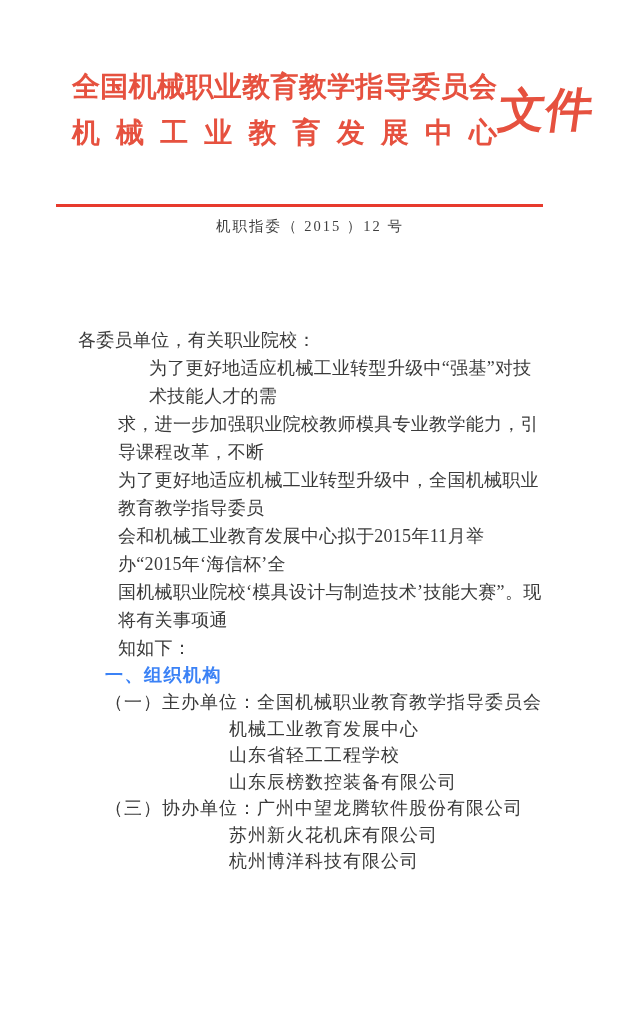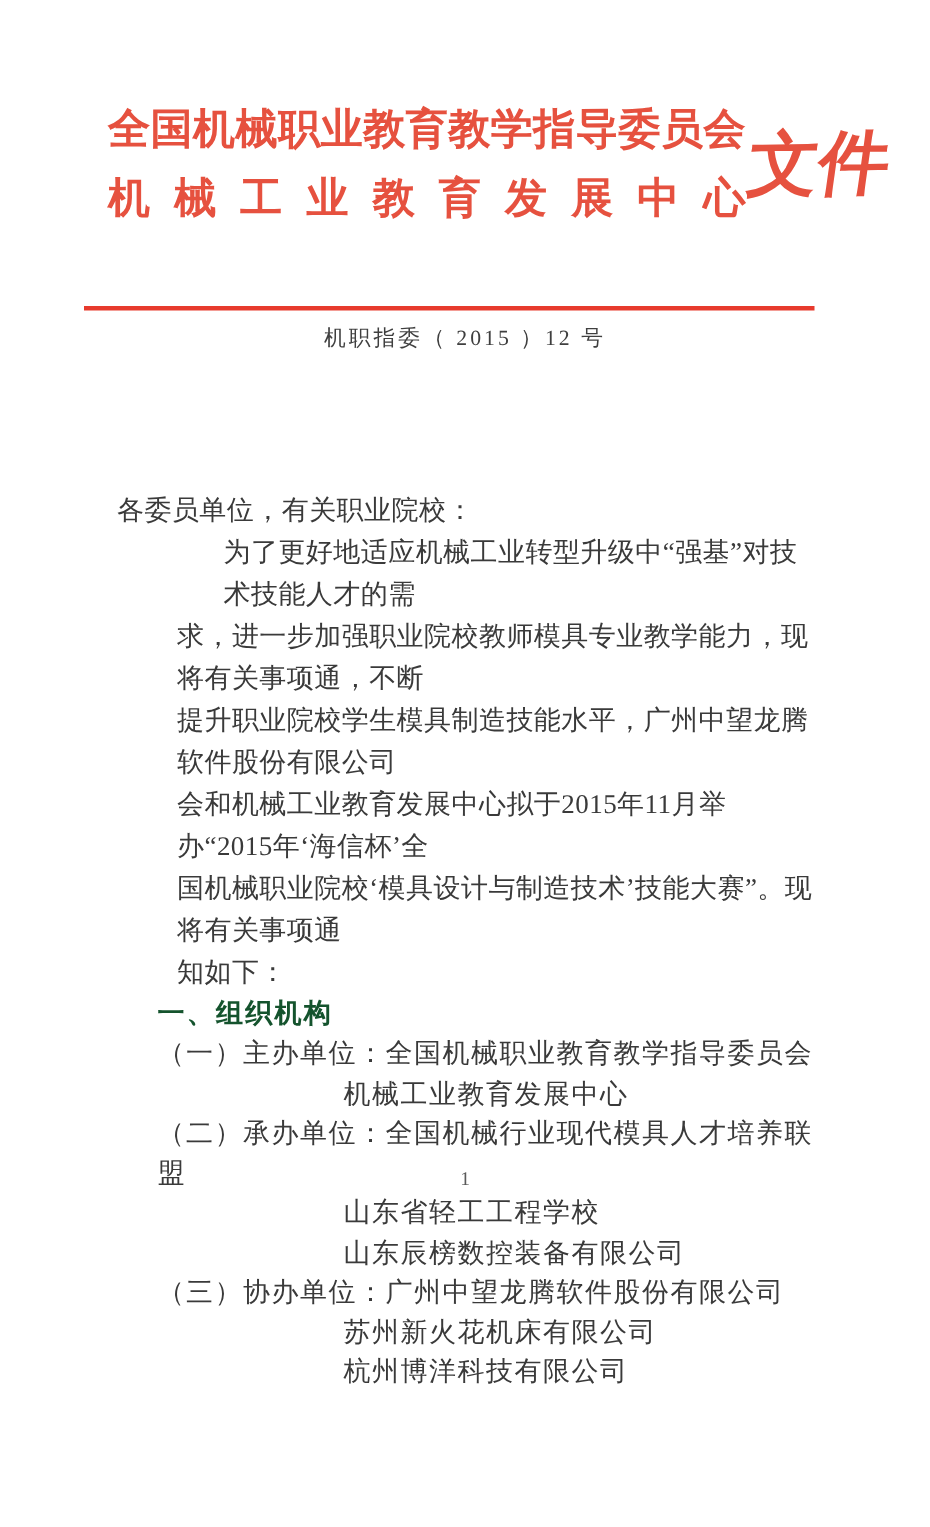--- a/index.html
+++ b/index.html
@@ -99,21 +99,21 @@
     color: #3a3a3a;
     letter-spacing: 0.3px;
   }
   .salutation { line-height: 28px; }
   .para-line { line-height: 28px; margin-left: 40px; }
   .para-line.first { padding-left: 31px; }
   .section-heading {
     line-height: 27px;
     padding-left: 27px;
     font-weight: bold;
-    color: #14532d;
+    color: #3b82f6;
     letter-spacing: 1.5px;
   }
   .org-row { line-height: 26.5px; }
   .org-row.item { padding-left: 27px; }
   .org-row.cont { padding-left: 151px; }
   .org-row .label { letter-spacing: 1px; }
   .org-row .value { letter-spacing: 1px; }
 
   
   .page-number {
@@ -141,31 +141,30 @@
 
   <div class="doc-number">机职指委（ 2015 ）12 号</div>
 
   <div class="red-rule"></div>
 
 
   <div class="doc-body">
     <div class="salutation">各委员单位，有关职业院校：</div>
 
     <div class="para-line first">为了更好地适应机械工业转型升级中“强基”对技术技能人才的需</div>
-    <div class="para-line">求，进一步加强职业院校教师模具专业教学能力，现将有关事项通，不断</div>
-    <div class="para-line">提升职业院校学生模具制造技能水平，广州中望龙腾软件股份有限公司</div>
+    <div class="para-line">求，进一步加强职业院校教师模具专业教学能力，引导课程改革，不断</div>
+    <div class="para-line">为了更好地适应机械工业转型升级中，全国机械职业教育教学指导委员</div>
     <div class="para-line">会和机械工业教育发展中心拟于2015年11月举办“2015年‘海信杯’全</div>
     <div class="para-line">国机械职业院校‘模具设计与制造技术’技能大赛”。现将有关事项通</div>
     <div class="para-line">知如下：</div>
 
     <div class="section-heading">一、组织机构</div>
 
     <div class="org-row item"><span class="label">（一）主办单位：</span><span class="value">全国机械职业教育教学指导委员会</span></div>
     <div class="org-row cont"><span class="value">机械工业教育发展中心</span></div>
-    <div class="org-row item"><span class="label">（二）承办单位：</span><span class="value">全国机械行业现代模具人才培养联盟</span></div>
     <div class="org-row cont"><span class="value">山东省轻工工程学校</span></div>
     <div class="org-row cont"><span class="value">山东辰榜数控装备有限公司</span></div>
     <div class="org-row item"><span class="label">（三）协办单位：</span><span class="value">广州中望龙腾软件股份有限公司</span></div>
     <div class="org-row cont"><span class="value">苏州新火花机床有限公司</span></div>
     <div class="org-row cont"><span class="value">杭州博洋科技有限公司</span></div>
   </div>
 
   <div class="page-number">1</div>
 
 </div>

